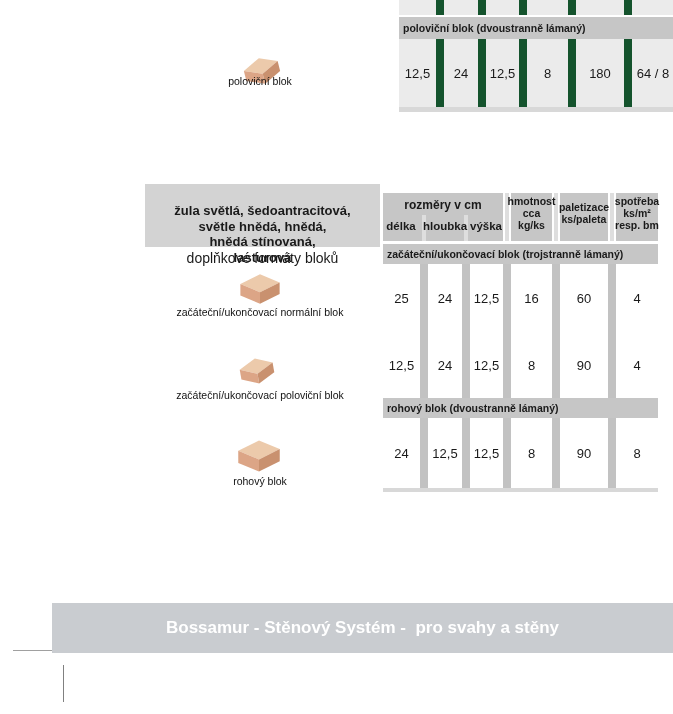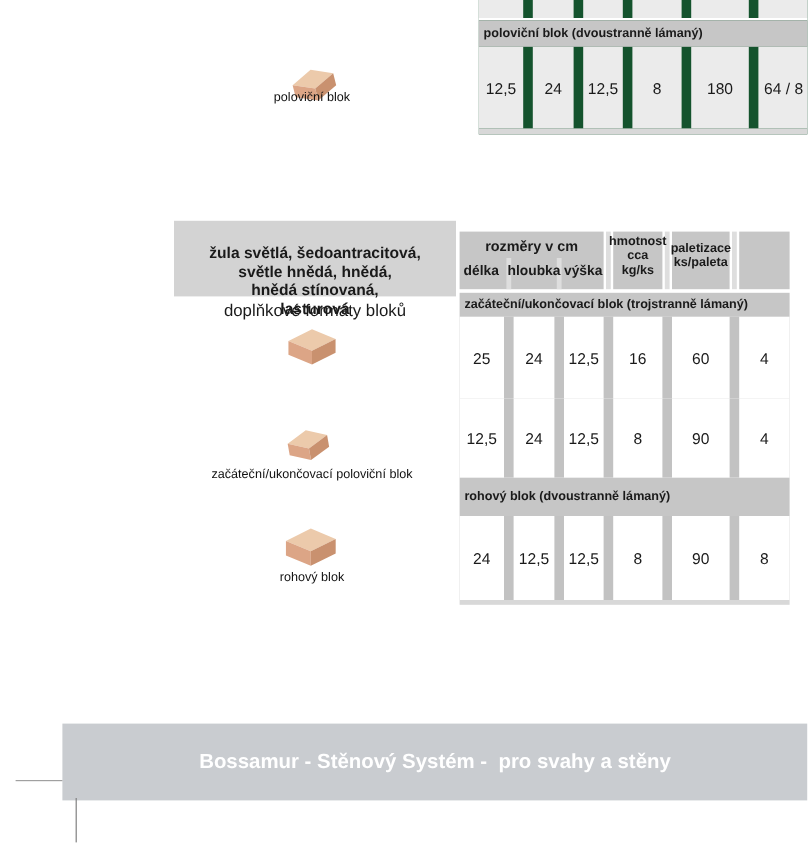--- a/index.html
+++ b/index.html
@@ -39,21 +39,21 @@
   .htxt{position:absolute;font-weight:bold;white-space:nowrap;transform:translateX(-50%);}
   .dims-title{top:5px;font-size:12px;}
   .dim-lab{top:27px;font-size:11.5px;}
   .hmulti{position:absolute;top:0;height:40px;display:flex;align-items:center;justify-content:center;
           text-align:center;font-weight:bold;font-size:10.5px;line-height:12px;white-space:pre-line;}
   .mgap{height:3px;background:#ffffff;}
   .mrow{background:#c2c2c2;}
   .cell-white{background:#ffffff;}
 
   
-  .banner{position:absolute;left:52px;top:603px;width:621px;height:64px;background:#c9ccd0;
+  .banner{position:absolute;left:52px;top:603px;width:621px;height:50px;background:#c9ccd0;
           display:flex;align-items:center;justify-content:center;}
   .banner span{color:#ffffff;font-weight:bold;font-size:17px;white-space:pre;}
   .hline{position:absolute;left:13px;top:650px;width:39px;height:1px;background:#a0a0a0;}
   .vline{position:absolute;left:63px;top:665px;width:1px;height:37px;background:#808080;}
 </style>
 </head>
 <body>
 
 <div class="page">
 
@@ -90,20 +90,21 @@
 světle hnědá, hnědá,
 hnědá stínovaná,
 lasturová</div>
   <div class="subtitle">doplňkové formáty bloků</div>
 
   <svg class="brick" style="left:234px;top:271px;width:52px;height:36px;" viewBox="0 0 60 44">
     <polygon points="6,16 30,4 54,14 30,26" fill="#eccaab"></polygon>
     <polygon points="6,16 30,26 30,40 6,30" fill="#dca586"></polygon>
     <polygon points="30,26 54,14 54,28 30,40" fill="#c9916f"></polygon>
   </svg>
+  <div class="blabel" style="top:306px;">začáteční/ukončovací normální blok</div>
 
   <svg class="brick" style="left:236px;top:351px;width:42px;height:40px;transform:rotate(-10deg);" viewBox="0 0 60 44">
     <polygon points="6,16 30,4 54,14 30,26" fill="#eccaab"></polygon>
     <polygon points="6,16 30,26 30,40 6,30" fill="#dca586"></polygon>
     <polygon points="30,26 54,14 54,28 30,40" fill="#c9916f"></polygon>
   </svg>
   <div class="blabel" style="top:389px;">začáteční/ukončovací poloviční blok</div>
 
   <svg class="brick" style="left:233px;top:437px;width:52px;height:38px;" viewBox="0 0 60 44">
     <polygon points="6,16 30,4 54,14 30,26" fill="#eccaab"></polygon>
@@ -126,20 +127,23 @@
       <div class="hnotch" style="left:81px;"></div>
       <div class="htxt dims-title" style="left:60px;">rozměry v cm</div>
       <div class="htxt dim-lab" style="left:18px;">délka</div>
       <div class="htxt dim-lab" style="left:62px;">hloubka</div>
       <div class="htxt dim-lab" style="left:103px;">výška</div>
       <div class="hmulti" style="left:124px;width:49px;">hmotnost
 cca
 kg/ks</div>
       <div class="hmulti" style="left:174px;width:54px;">paletizace
 ks/paleta</div>
+      <div class="hmulti" style="left:230px;width:48px;">spotřeba
+ks/m²
+resp. bm</div>
     </div>
     <div class="mgap"></div>
 
     <div class="band" style="height:20px;">začáteční/ukončovací blok (trojstranně lámaný)</div>
     <div class="cols drow mrow">
       <div class="cell cell-white">25</div>
       <div class="cell cell-white">24</div>
       <div class="cell cell-white">12,5</div>
       <div class="cell cell-white">16</div>
       <div class="cell cell-white">60</div>
@@ -148,21 +152,21 @@
 
     <div class="cols drow mrow" style="height:66px;">
       <div class="cell cell-white">12,5</div>
       <div class="cell cell-white">24</div>
       <div class="cell cell-white">12,5</div>
       <div class="cell cell-white">8</div>
       <div class="cell cell-white">90</div>
       <div class="cell cell-white">4</div>
     </div>
 
-    <div class="band" style="height:32px;">rohový blok (dvoustranně lámaný)</div>
+    <div class="band" style="height:20px;">rohový blok (dvoustranně lámaný)</div>
     <div class="cols drow mrow" style="height:70px;">
       <div class="cell cell-white">24</div>
       <div class="cell cell-white">12,5</div>
       <div class="cell cell-white">12,5</div>
       <div class="cell cell-white">8</div>
       <div class="cell cell-white">90</div>
       <div class="cell cell-white">8</div>
     </div>
     <div class="bstrip" style="height:4px;"></div>
   </div>

